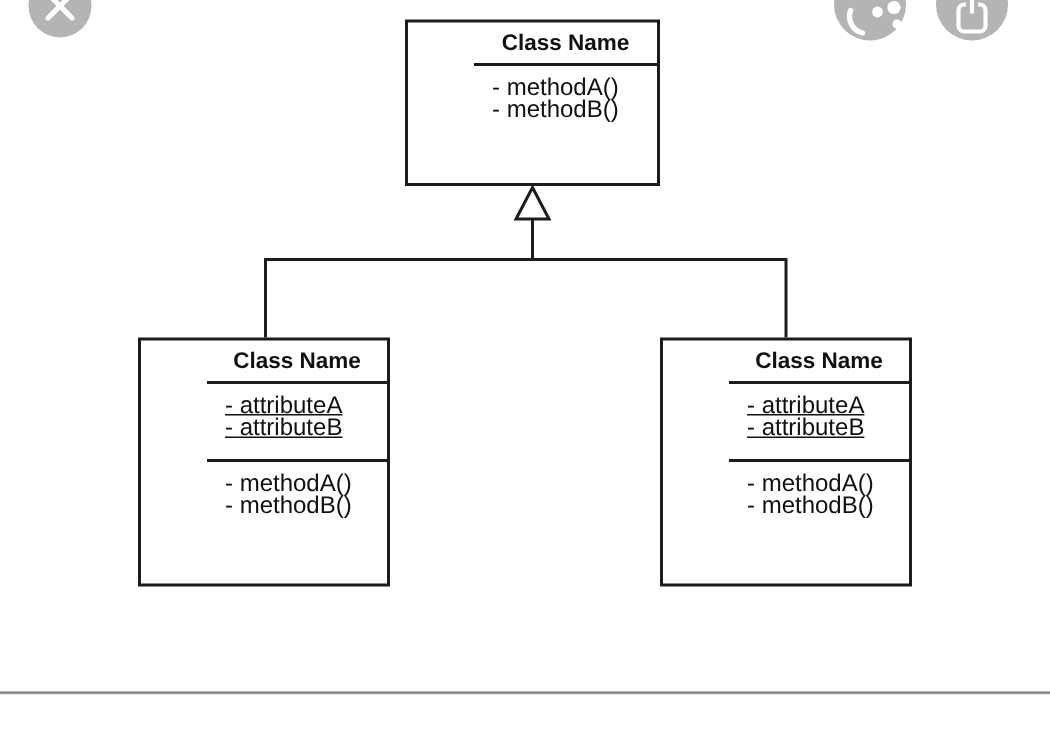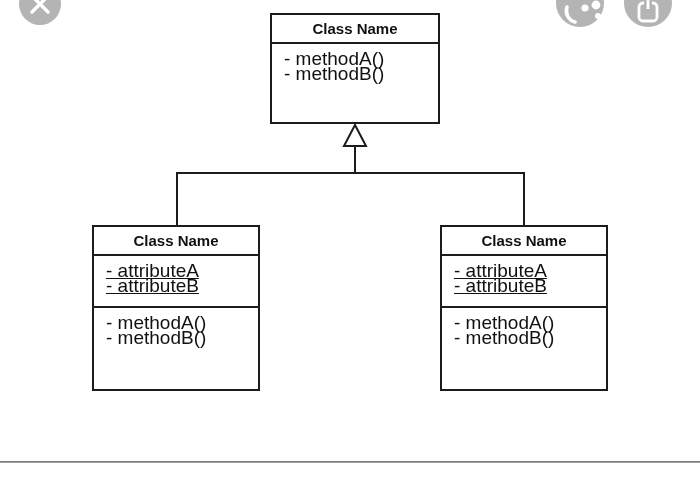--- a/index.html
+++ b/index.html
@@ -19,30 +19,31 @@
   #spinnerBtn { left:556px; top:-21px; width:48px; height:48px; }
   #shareBtn   { left:624px; top:-21px; width:48px; height:48px; }
 
   
   .connectors { position:absolute; left:0; top:0; pointer-events:none; }
   .uml-class {
     position:absolute; background:#ffffff;
     border:2px solid #1c1c1c; box-sizing:border-box;
     display:flex; flex-direction:column;
     color:#111111;
+    padding-left:44px;
   }
   #parentClass { left:270px; top:13px;  width:170px; height:111px; }
   #leftClass   { left:92px;  top:225px; width:168px; height:166px; }
   #rightClass  { left:440px; top:225px; width:168px; height:166px; }
   .uml-title {
     height:27px; flex:0 0 27px; border-bottom:2px solid #1c1c1c;
     font-weight:bold; font-size:15px;
     display:flex; align-items:center; justify-content:center;
   }
-  .uml-section { font-size:19px; line-height:14.5px; padding:8px 0 0 12px; box-sizing:border-box; }
+  .uml-section { font-size:16px; line-height:14.5px; padding:8px 0 0 12px; box-sizing:border-box; }
   .uml-section.attrs { flex:0 0 52px; border-bottom:2px solid #1c1c1c;text-decoration:underline; }
   .uml-section.methods { flex:1 1 auto; }
   .uml-line { white-space:nowrap; }
 
   
   .banner-divider {
     position:absolute; left:0; top:461px; width:700px; height:2px;
     background:linear-gradient(#6f6f6f,#ababab);
   }
   .app-banner { position:absolute; left:0; top:463px; width:700px; height:41px; background:#ffffff; }

